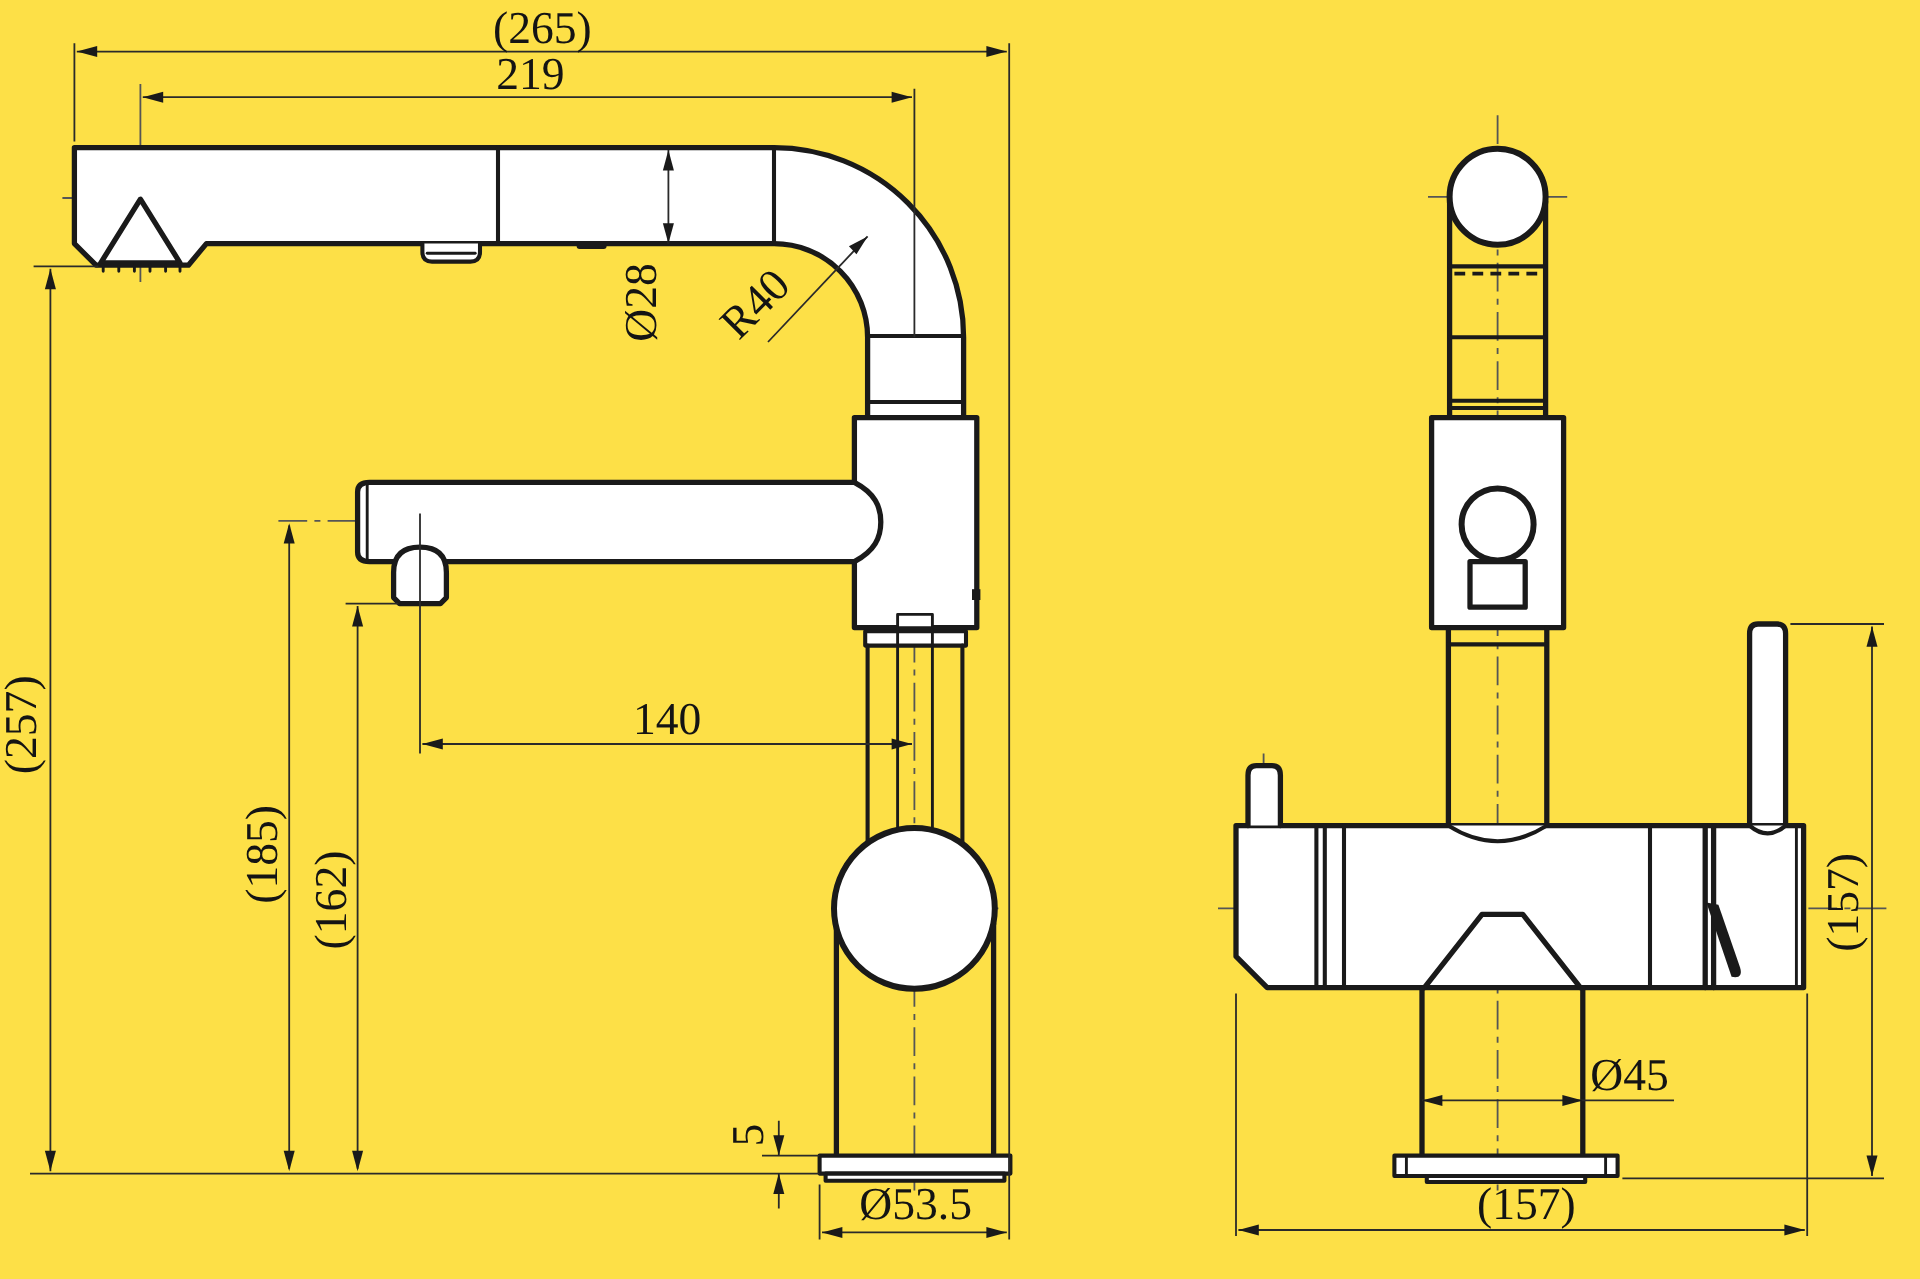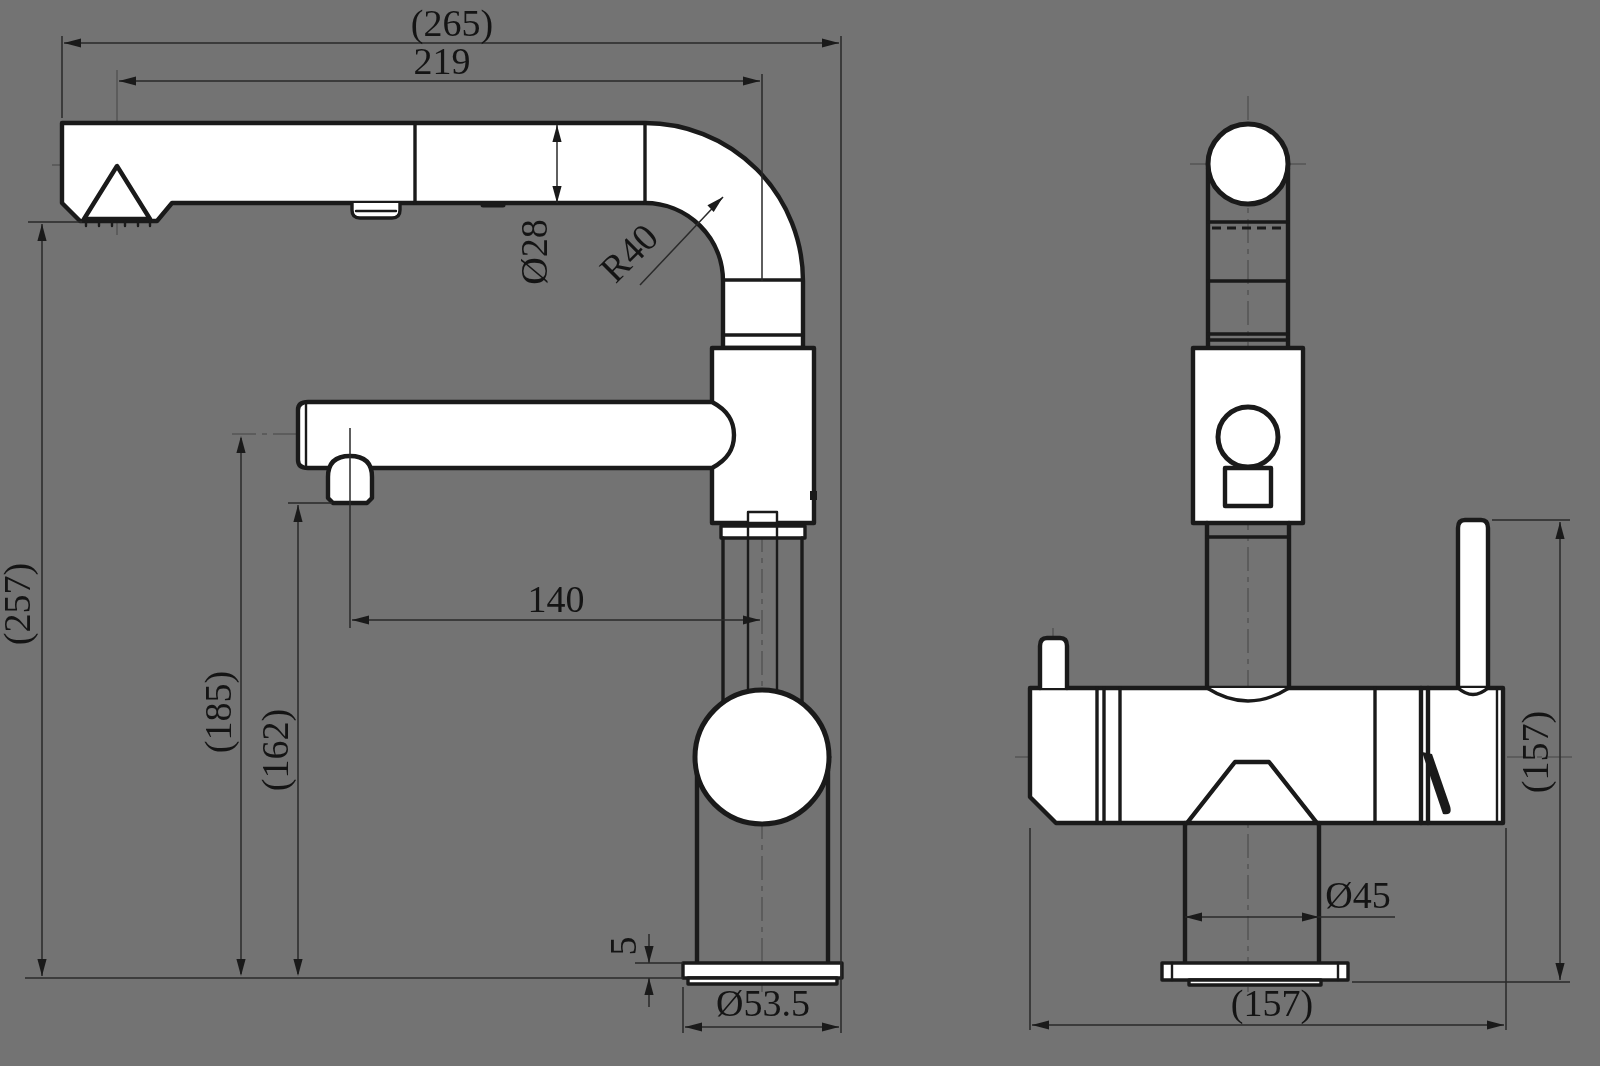--- a/index.html
+++ b/index.html
@@ -1,16 +1,16 @@
 <!DOCTYPE html>
 <html><head>
 <meta charset="utf-8">
 <style>
   html,body{margin:0;padding:0;background:#ffffff;}
-  .stage{width:1600px;height:1066px;position:relative;background:#737373;overflow:hidden;}
+  .stage{width:1600px;height:1066px;position:relative;background:#fde047;overflow:hidden;}
   svg{display:block;}
   
   .o5 {fill:none;stroke:#1a1a1a;stroke-width:5;stroke-linejoin:round;stroke-linecap:round;}
   .o45{fill:none;stroke:#1a1a1a;stroke-width:4.4;stroke-linejoin:round;stroke-linecap:round;}
   .o35{fill:none;stroke:#1a1a1a;stroke-width:3.4;stroke-linejoin:round;stroke-linecap:round;}
   .o25{fill:none;stroke:#1a1a1a;stroke-width:2.4;stroke-linejoin:round;stroke-linecap:round;}
   .wf {fill:#ffffff;}
   .fill{fill:#1a1a1a;stroke:none;}
   
   .thin{fill:none;stroke:#2a2a2a;stroke-width:1.5;}

